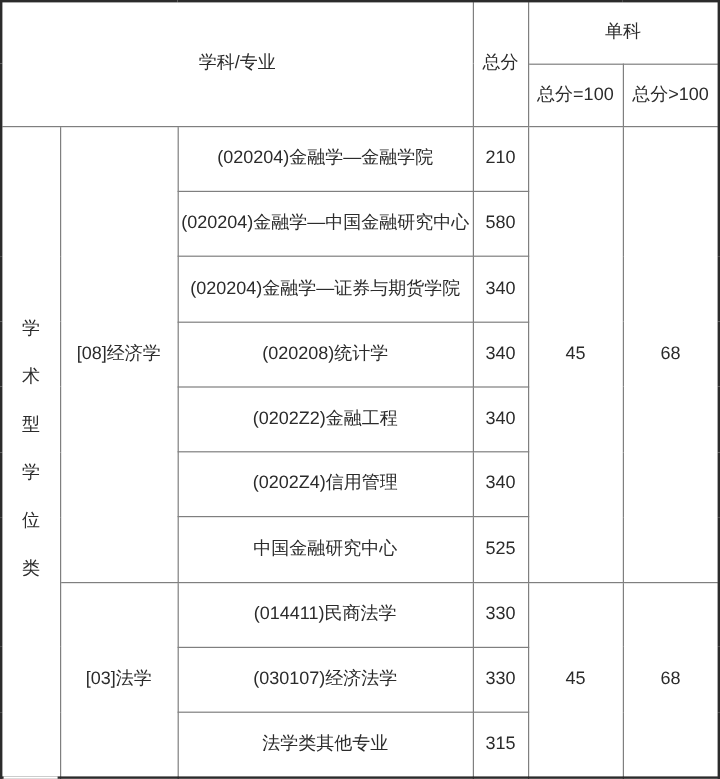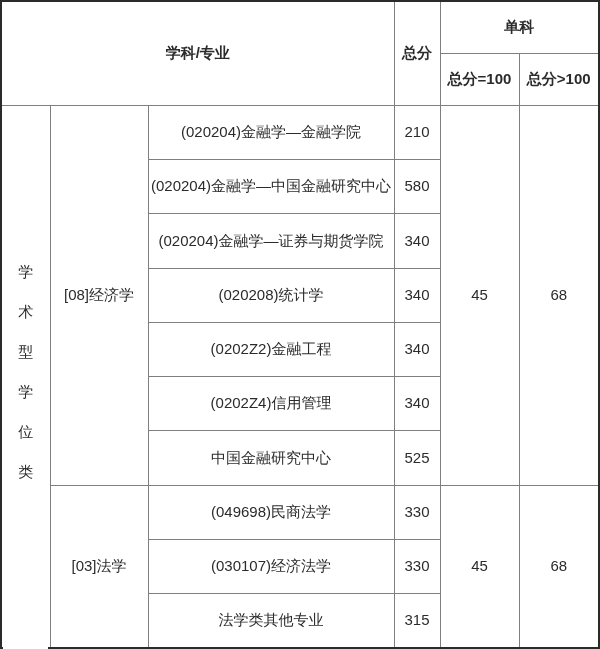--- a/index.html
+++ b/index.html
@@ -23,36 +23,35 @@
   }
   table.score-table td{
     border:1px solid var(--border-inner);
     text-align:center;
     vertical-align:middle;
     padding:0;
     font-size:15px;
     line-height:1.25;
     overflow:hidden;
   }
-  tr.hdr td{font-weight:bold;}
+  tr.hdr td{font-weight:normal;}
   tr.hdr{height:52px;}
   tr.body-row{height:54px;}
   td.cat-cell{
     border-bottom-style:hidden;
     vertical-align:bottom;
   }
   .vlabel{
     width:16px;
     margin:0 auto;
     padding-bottom:4px;
     word-break:break-all;
     line-height:40px;
     font-size:15px;
     text-align:center;
-    font-family:Liberation Mono, monospace;
   }
   
   .border-gap{
     position:absolute;
     left:3px;bottom:0;
     width:45px;height:2px;
     background:var(--bg);
   }
 </style>
 </head>
@@ -110,21 +109,21 @@
       <td>(0202Z4)信用管理</td>
       <td>340</td>
     </tr>
     <tr class="body-row">
       <td>中国金融研究中心</td>
       <td>525</td>
     </tr>
 
     <tr class="body-row">
       <td rowspan="3">[03]法学</td>
-      <td>(049698)民商法学</td>
+      <td>(014411)民商法学</td>
       <td>330</td>
       <td rowspan="3">45</td>
       <td rowspan="3">68</td>
     </tr>
     <tr class="body-row">
       <td>(030107)经济法学</td>
       <td>330</td>
     </tr>
     <tr class="body-row">
       <td>法学类其他专业</td>

